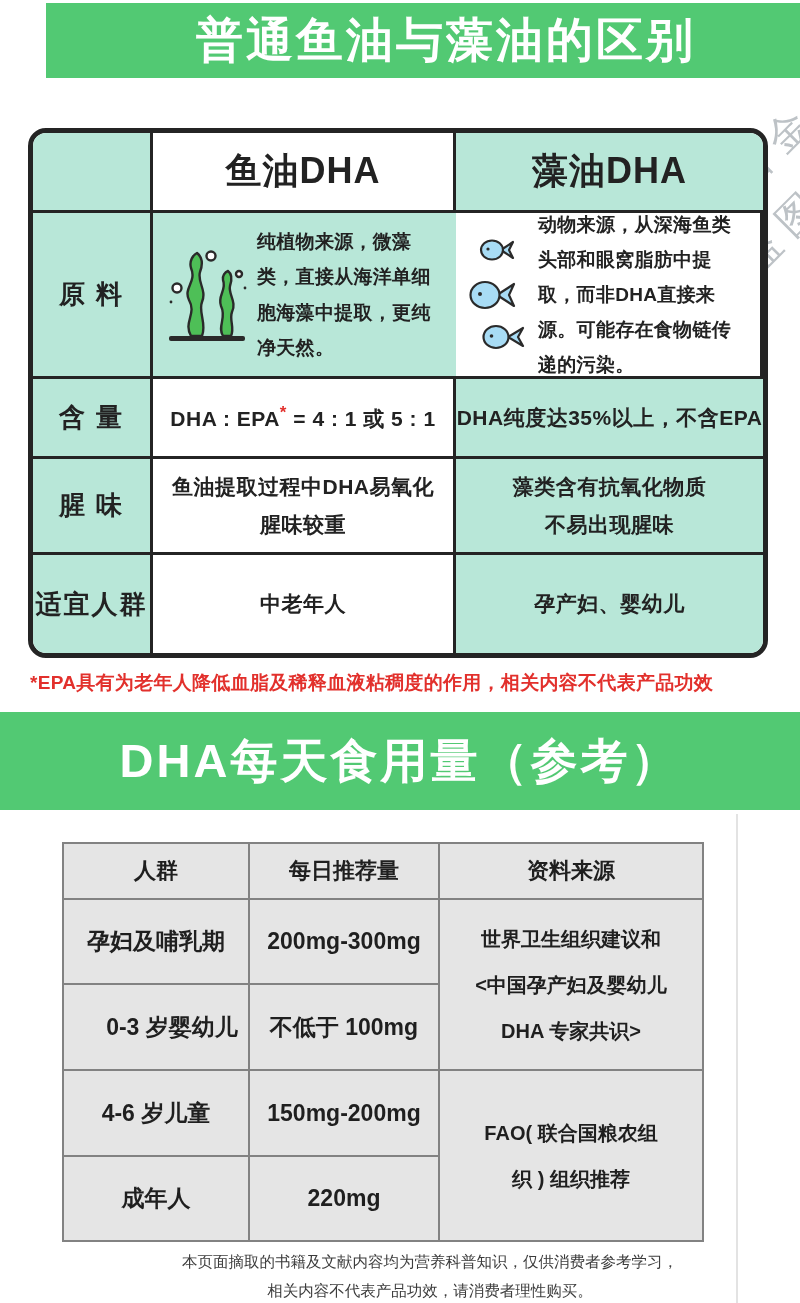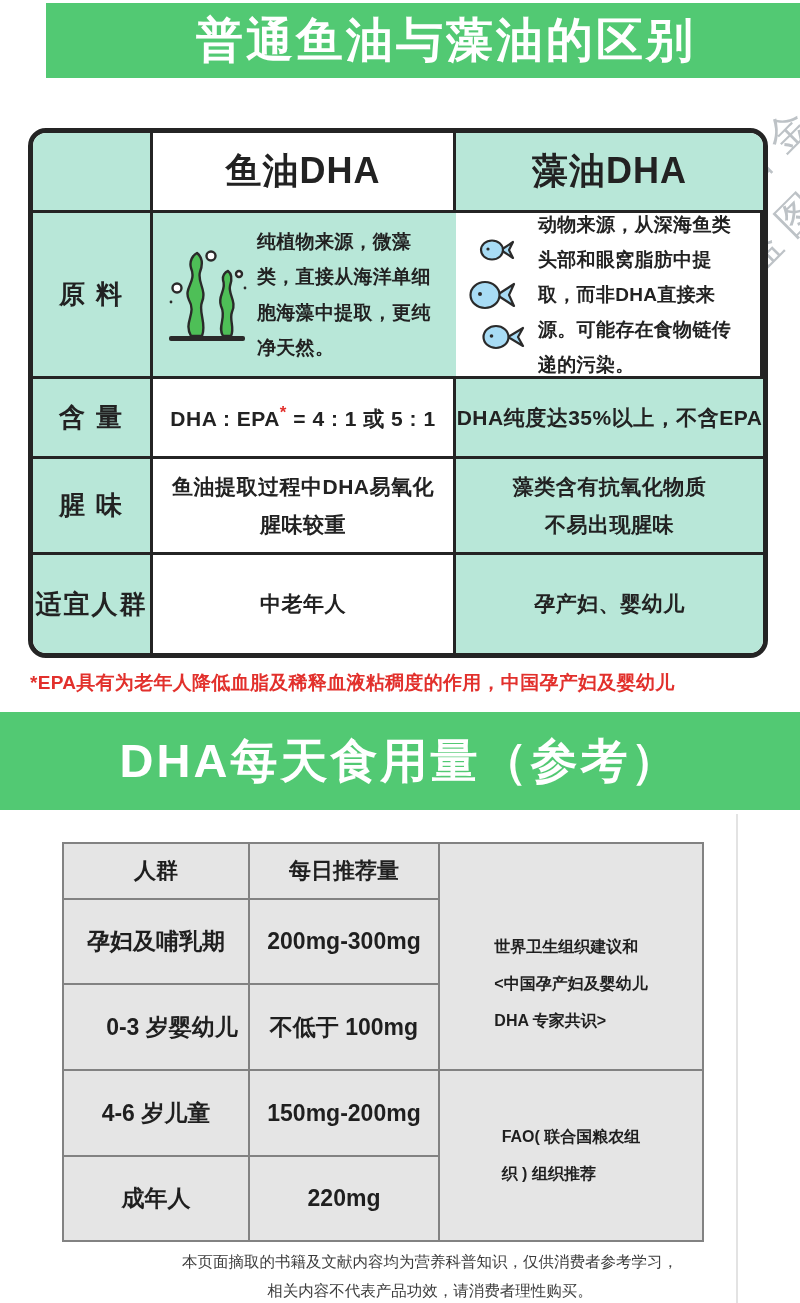--- a/index.html
+++ b/index.html
@@ -58,21 +58,21 @@
     border:2px solid #828282; background:#e5e5e5; box-sizing:border-box;
     display:grid; grid-template-columns:186px 190px 1fr;
     grid-template-rows:56px 85px 86px 86px 1fr;
   }
   .t2 .c {
     border-right:2px solid #828282; border-bottom:2px solid #828282;
     display:flex; align-items:center; justify-content:center;
     font-size:23px; font-weight:600; color:#1f1f1f; box-sizing:border-box;
   }
   .t2 .th { font-size:22px; font-weight:700; }
-  .t2 .src { white-space:pre-line; text-align:left; line-height:2.3; font-size:16px; font-weight:600; }
+  .t2 .src { white-space:pre-line; text-align:center; line-height:2.3; font-size:20px; font-weight:600; }
   .t2 .colend { border-right:none; }
   .t2 .rowend { border-bottom:none; }
 
   
   .edge-line { position:absolute; left:736px; top:814px; width:2px; height:489px; background:#e3e3e3; }
 
   
   .disclaimer {
     position:absolute; left:110px; top:1248px; width:640px; text-align:center;
     font-size:15.5px; color:#3c3c3c; line-height:1.85; white-space:pre-line;
@@ -144,29 +144,30 @@
     <div class="c midcell pre">鱼油提取过程中DHA易氧化
 腥味较重</div>
     <div class="c mint midcell pre colend">藻类含有抗氧化物质
 不易出现腥味</div>
 
     <div class="c mint rowlabel rowend">适宜人群</div>
     <div class="c midcell rowend">中老年人</div>
     <div class="c mint midcell colend rowend">孕产妇、婴幼儿</div>
   </div>
 
-  <div class="epa-note">*EPA具有为老年人降低血脂及稀释血液粘稠度的作用，中国孕产妇及婴幼儿</div>
+  <div class="epa-note">*EPA具有为老年人降低血脂及稀释血液粘稠度的作用，相关内容不代表产品功效</div>
 
   <div class="banner" id="banner-dosage">
     <span>DHA每天食用量（参考）</span>
   </div>
 
   <div class="t2">
     <div class="c th" style="grid-column:1;grid-row:1;">人群</div>
     <div class="c th" style="grid-column:2;grid-row:1;">每日推荐量</div>
+    <div class="c th colend" style="grid-column:3;grid-row:1;">资料来源</div>
 
     <div class="c" style="grid-column:1;grid-row:2;">孕妇及哺乳期</div>
     <div class="c" style="grid-column:2;grid-row:2;">200mg-300mg</div>
     <div class="c src colend" style="grid-column:3;grid-row:2 / span 2;">世界卫生组织建议和
 &lt;中国孕产妇及婴幼儿
 DHA 专家共识&gt;</div>
 
     <div class="c" style="grid-column:1;grid-row:3;padding-left:32px;">0-3 岁婴幼儿</div>
     <div class="c" style="grid-column:2;grid-row:3;">不低于 100mg</div>
 

